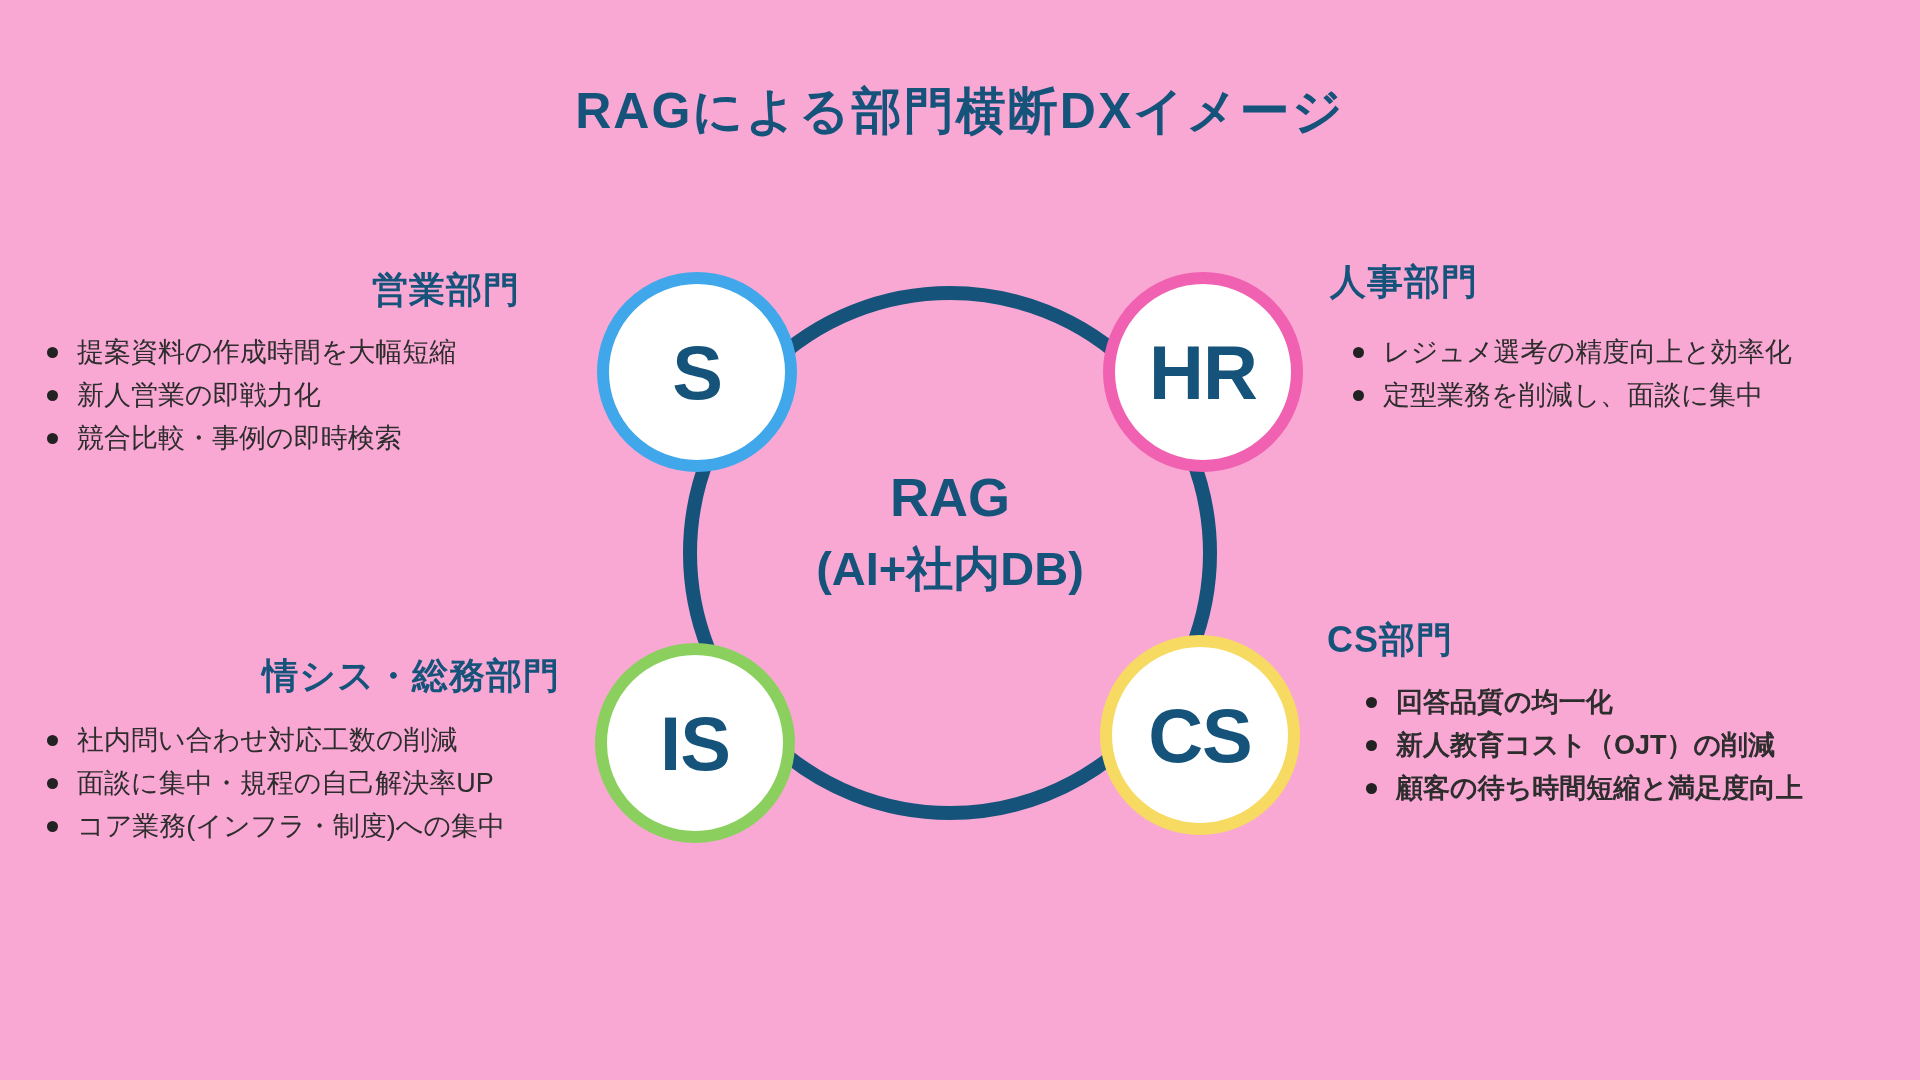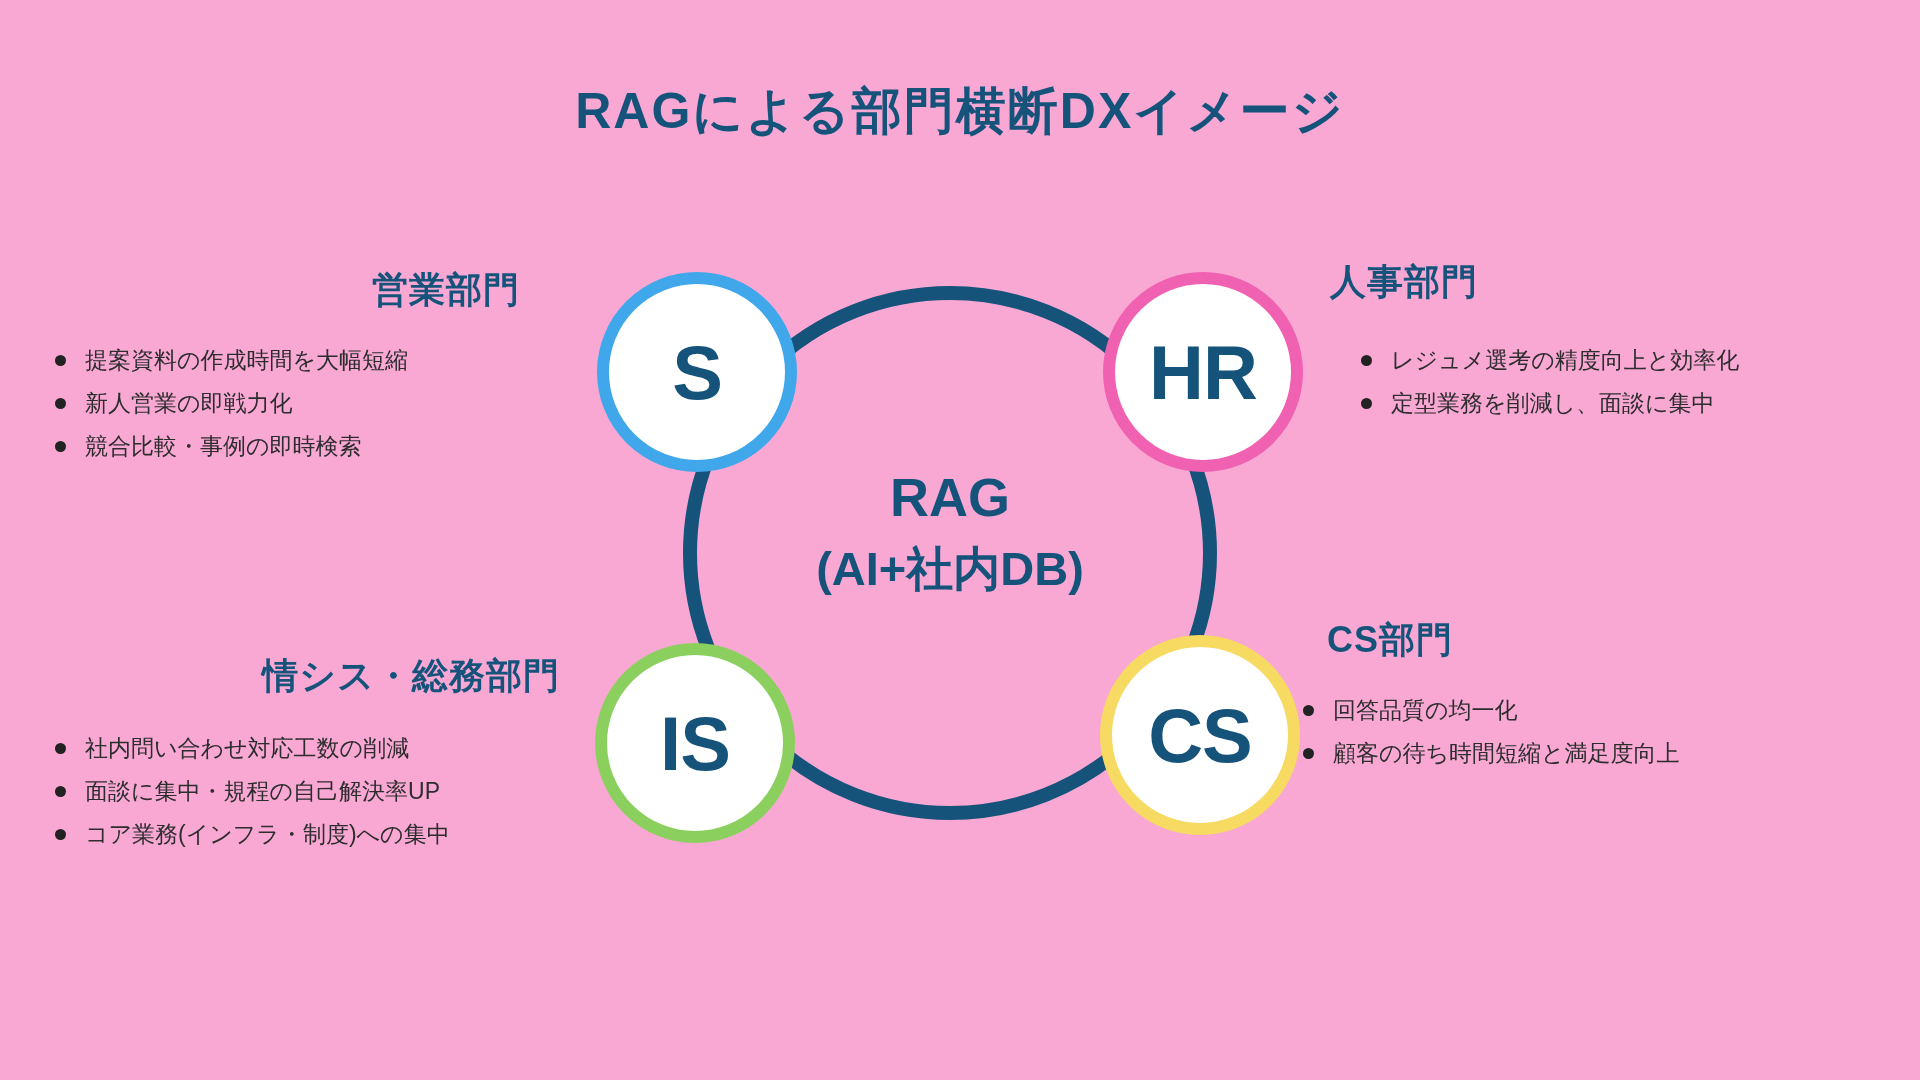--- a/index.html
+++ b/index.html
@@ -89,44 +89,44 @@
     white-space: nowrap;
   }
   .sales-header { left: 40px;  top: 266px; width: 480px; text-align: right; }
   .hr-header    { left: 1330px; top: 258px; text-align: left; }
   .is-header    { left: 40px;  top: 652px; width: 520px; text-align: right; }
   .cs-header    { left: 1327px; top: 616px; text-align: left; }
 
   
   .bullets {
     position: absolute;
-    margin: 8px;
+    margin: 0;
     padding: 0;
     list-style: none;
     z-index: 3;
-    font-size: 23px;
+    font-size: 27px;
     line-height: 43px;
     color: #2D2D2D;
     white-space: nowrap;
   }
   .bullets li { position: relative; padding-left: 37px; }
   .bullets li::before {
     content: "";
     position: absolute;
     left: 7px;
     top: 16px;
     width: 11px;
     height: 11px;
     border-radius: 50%;
     background: #222222;
   }
   .sales-bullets { left: 40px;   top: 331px; }
   .hr-bullets    { left: 1346px; top: 331px; }
   .is-bullets    { left: 40px;   top: 719px; }
-  .cs-bullets    { left: 1288px; top: 681px; }
+  .cs-bullets    { left: 1359px; top: 681px; font-weight: bold; }
 </style>
 </head>
 <body>
 
 <div class="slide">
 
   <h1 class="title">RAGによる部門横断DXイメージ</h1>
 
   <div class="ring"></div>
 
@@ -167,16 +167,17 @@
   <h2 class="dept-header is-header">情シス・総務部門</h2>
   <ul class="bullets is-bullets">
     <li>社内問い合わせ対応工数の削減</li>
     <li>面談に集中・規程の自己解決率UP</li>
     <li>コア業務(インフラ・制度)への集中</li>
   </ul>
 
   <h2 class="dept-header cs-header">CS部門</h2>
   <ul class="bullets cs-bullets">
     <li>回答品質の均一化</li>
+    <li>新人教育コスト（OJT）の削減</li>
     <li>顧客の待ち時間短縮と満足度向上</li>
   </ul>
 
 </div>
 
 </body></html>

